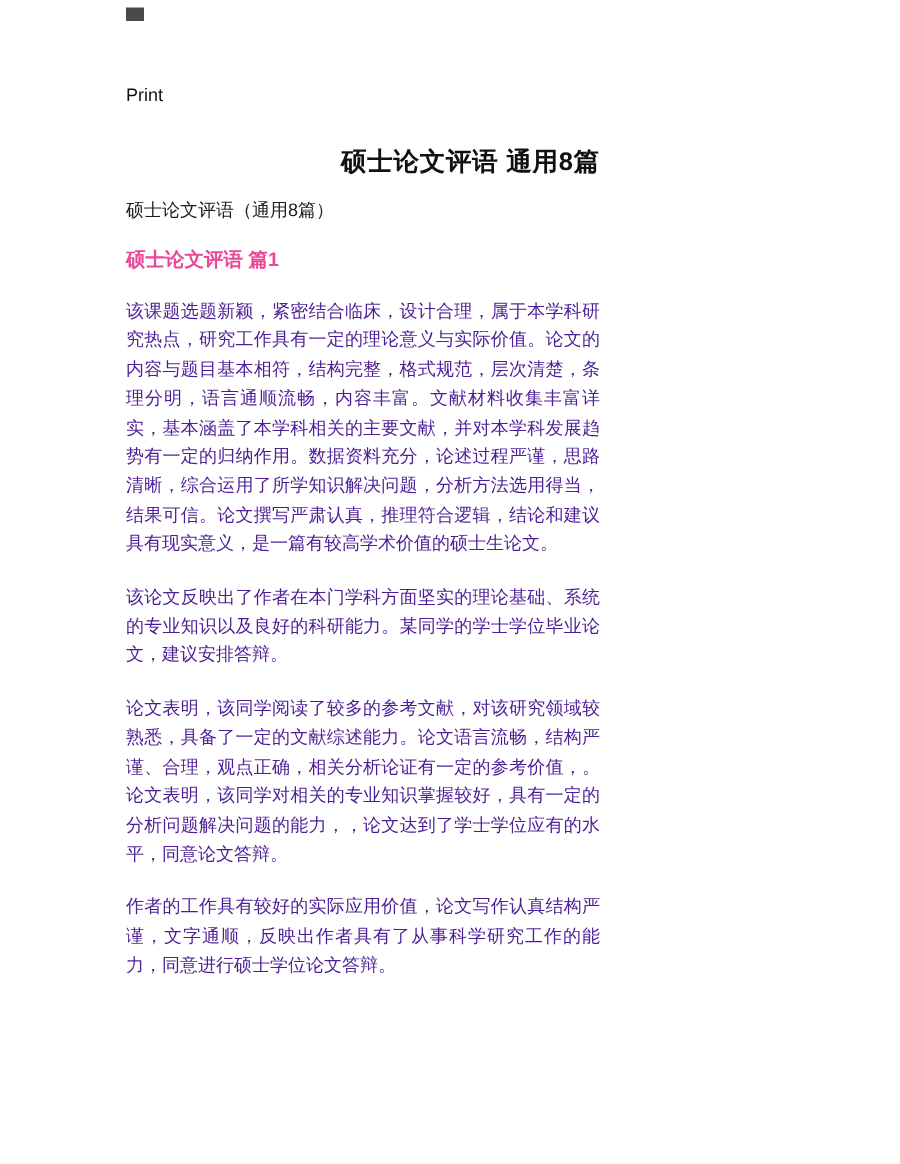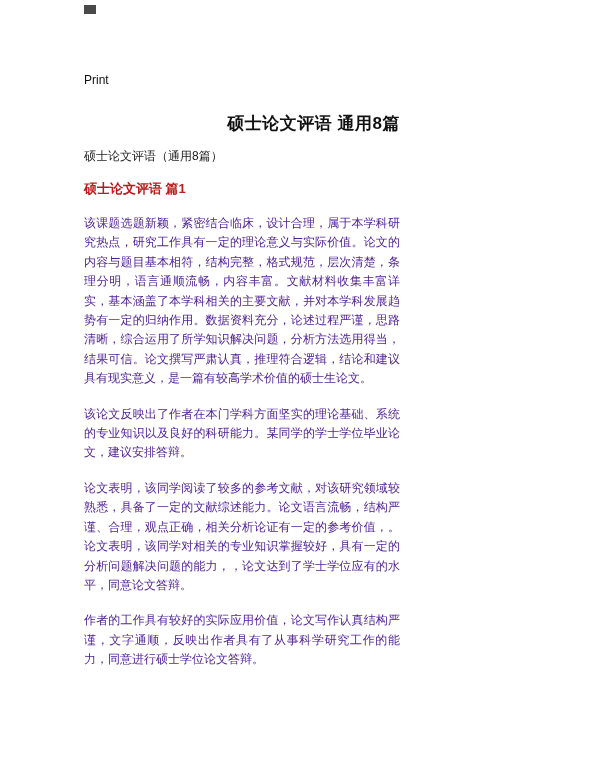--- a/index.html
+++ b/index.html
@@ -6,21 +6,21 @@
     margin: 0;
     padding: 0;
     background: #ffffff;
   }
   .page {
     position: relative;
     width: 484px;
     height: 776px;
     background: #ffffff;
     box-sizing: border-box;
-    padding: 17px 84px;
+    padding: 0 84px;
     overflow: hidden;
     font-family: "Liberation Sans", "DejaVu Sans", sans-serif;
     color: #1c1c1c;
     border-radius: 25px;
   }
   .corner-artifact {
     position: absolute;
     left: 84px;
     top: 5px;
     width: 12px;
@@ -44,21 +44,21 @@
   }
   .doc-subtitle {
     margin-top: 13px;
     font-size: 12px;
     color: #1c1c1c;
   }
   .section-heading {
     margin: 15px 0 9px 0;
     font-size: 13px;
     font-weight: bold;
-    color: #b91c1c;
+    color: #ec4899;
   }
   .body-paragraph {
     margin: 16px 0 13px 0;
     font-size: 12px;
     line-height: 19.4px;
     text-align: justify;
     text-justify: inter-ideograph;
     color: #4c1d95;
     word-break: break-all;
   }

